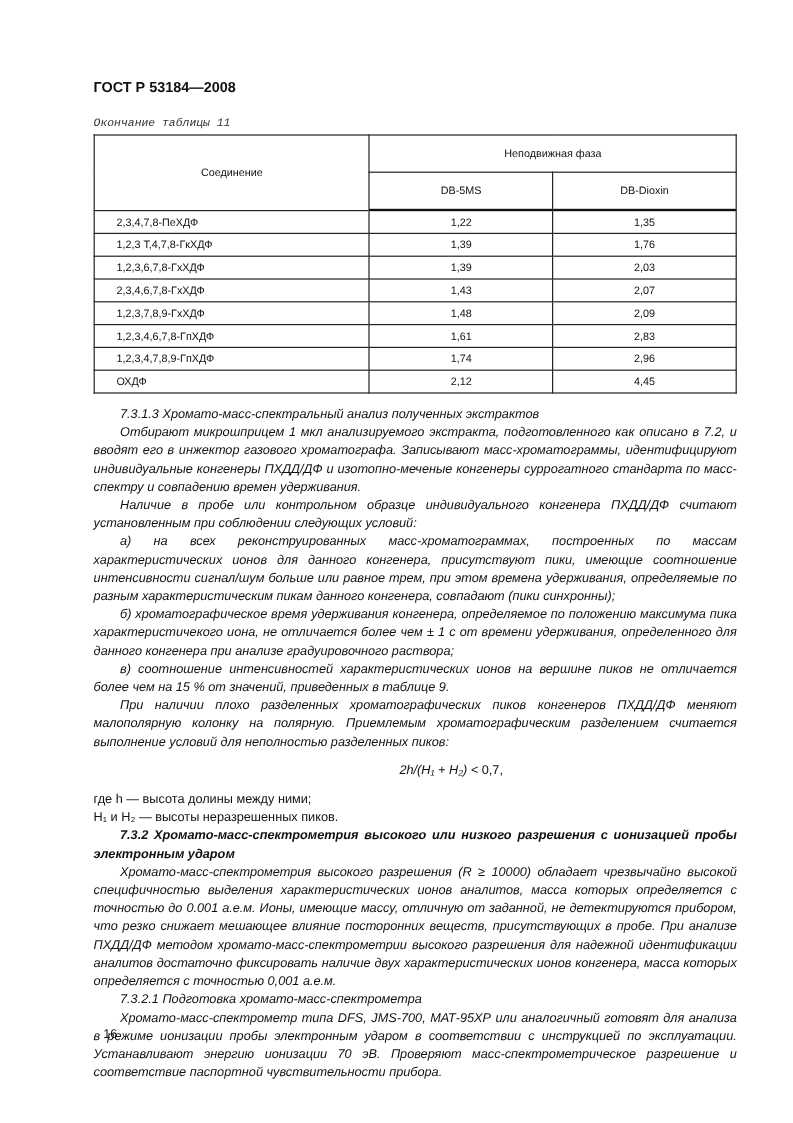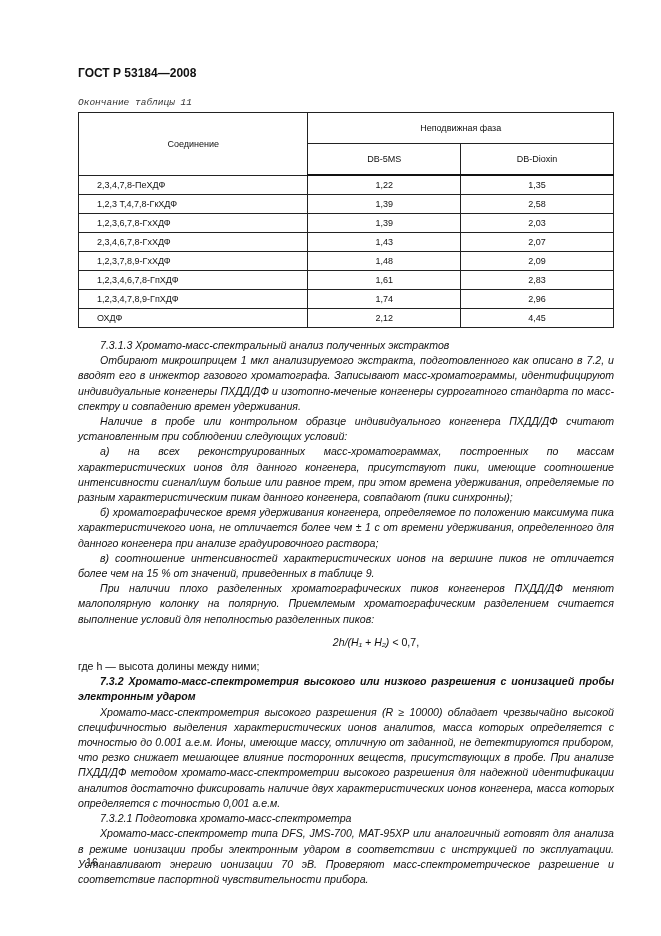--- a/index.html
+++ b/index.html
@@ -39,21 +39,21 @@
     <th class="c3">DB-Dioxin</th>
   </tr>
   <tr>
         <td class="name">2,3,4,7,8-ПеХДФ</td>
         <td>1,22</td>
         <td>1,35</td>
       </tr>
   <tr>
         <td class="name">1,2,3 Т,4,7,8-ГкХДФ</td>
         <td>1,39</td>
-        <td>2,58</td>
+        <td>1,76</td>
       </tr>
   <tr>
         <td class="name">1,2,3,6,7,8-ГхХДФ</td>
         <td>1,39</td>
         <td>2,03</td>
       </tr>
   <tr>
         <td class="name">2,3,4,6,7,8-ГхХДФ</td>
         <td>1,43</td>
         <td>2,07</td>
@@ -84,19 +84,20 @@
 <div class="body-text">
   <p class="ind">7.3.1.3 Хромато-масс-спектральный анализ полученных экстрактов</p>
   <p class="ind">Отбирают микрошприцем 1 мкл анализируемого экстракта, подготовленного как описано в 7.2, и вводят его в инжектор газового хроматографа. Записывают масс-хроматограммы, идентифицируют индивидуальные конгенеры ПХДД/ДФ и изотопно-меченые конгенеры суррогатного стандарта по масс-спектру и совпадению времен удерживания.</p>
   <p class="ind">Наличие в пробе или контрольном образце индивидуального конгенера ПХДД/ДФ считают установленным при соблюдении следующих условий:</p>
   <p class="ind">а)  на всех реконструированных масс-хроматограммах, построенных по массам характеристических ионов для данного конгенера, присутствуют пики, имеющие соотношение интенсивности сигнал/шум больше или равное трем, при этом времена удерживания, определяемые по разным характеристическим пикам данного конгенера, совпадают (пики синхронны);</p>
   <p class="ind">б)  хроматографическое время удерживания конгенера, определяемое по положению максимума пика характеристичекого иона, не отличается более чем ± 1 с от времени удерживания, определенного для данного конгенера при анализе градуировочного раствора;</p>
   <p class="ind">в)  соотношение интенсивностей характеристических ионов на вершине пиков не отличается более чем на 15 % от значений, приведенных в таблице 9.</p>
   <p class="ind">При наличии плохо разделенных хроматографических пиков конгенеров ПХДД/ДФ меняют малополярную колонку на полярную. Приемлемым хроматографическим разделением считается выполнение условий для неполностью разделенных пиков:</p>
   <p class="formula"><span>2h/(H₁ + H₂) &lt;</span><span class="up"> 0,7,</span></p>
   <p>где    h — высота долины между ними;</p>
+  <p>H₁ и H₂ — высоты неразрешенных пиков.</p>
   <p class="ind bold">7.3.2 Хромато-масс-спектрометрия высокого или низкого разрешения с ионизацией пробы электронным ударом</p>
   <p class="ind">Хромато-масс-спектрометрия высокого разрешения (R ≥ 10000) обладает чрезвычайно высокой специфичностью выделения характеристических ионов аналитов, масса которых определяется с точностью до 0.001 а.е.м. Ионы, имеющие массу, отличную от заданной, не детектируются прибором, что резко снижает мешающее влияние посторонних веществ, присутствующих в пробе. При анализе ПХДД/ДФ методом хромато-масс-спектрометрии высокого разрешения для надежной идентификации аналитов достаточно фиксировать наличие двух характеристических ионов конгенера, масса которых определяется с точностью 0,001 а.е.м.</p>
   <p class="ind">7.3.2.1 Подготовка хромато-масс-спектрометра</p>
   <p class="ind">Хромато-масс-спектрометр типа DFS, JMS-700, МАТ-95ХР или аналогичный готовят для анализа в режиме ионизации пробы электронным ударом в соответствии с инструкцией по эксплуатации. Устанавливают энергию ионизации 70 эВ. Проверяют масс-спектрометрическое разрешение и соответствие паспортной чувствительности прибора.</p>
 </div>
 
 <div class="page-num">16</div>
 
 </body></html>

